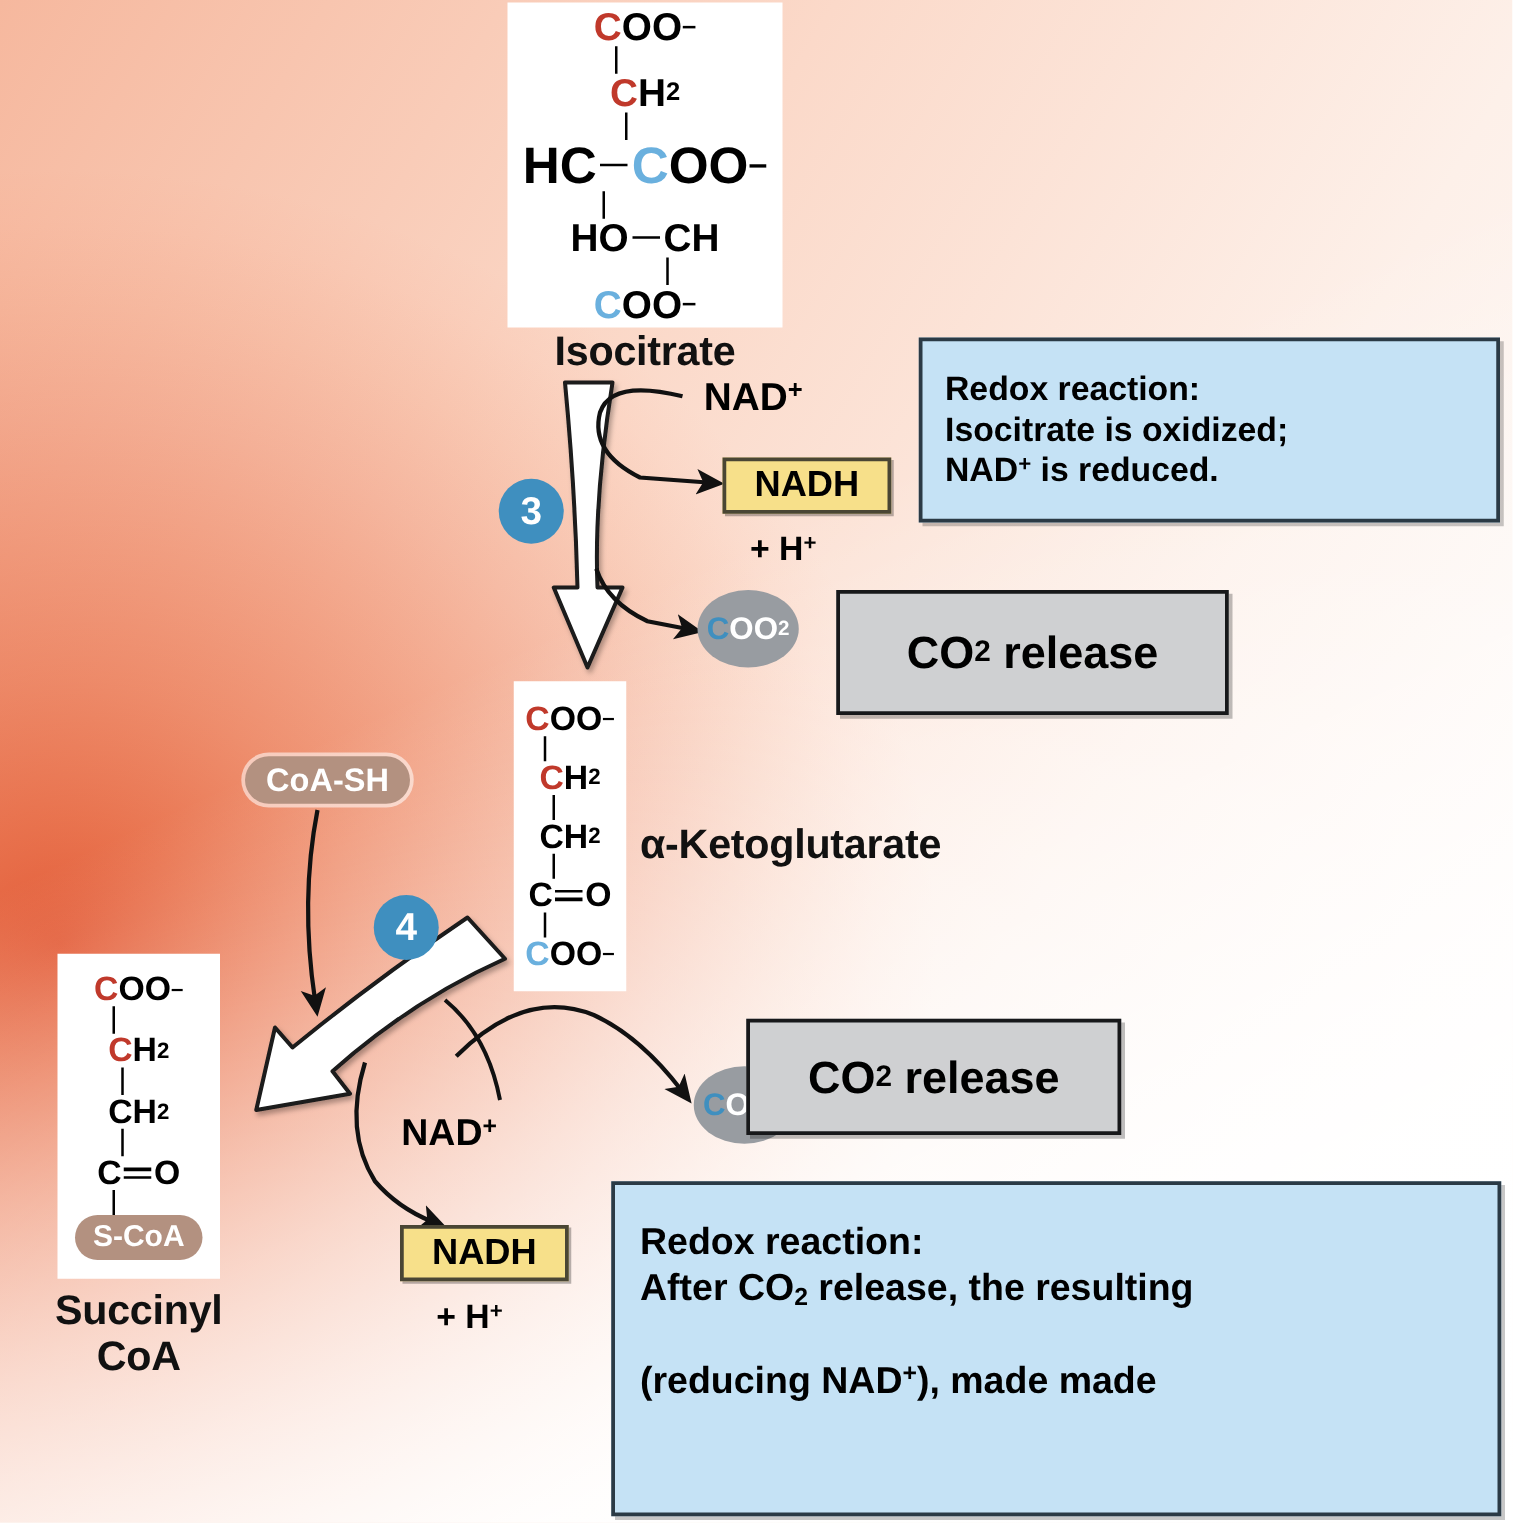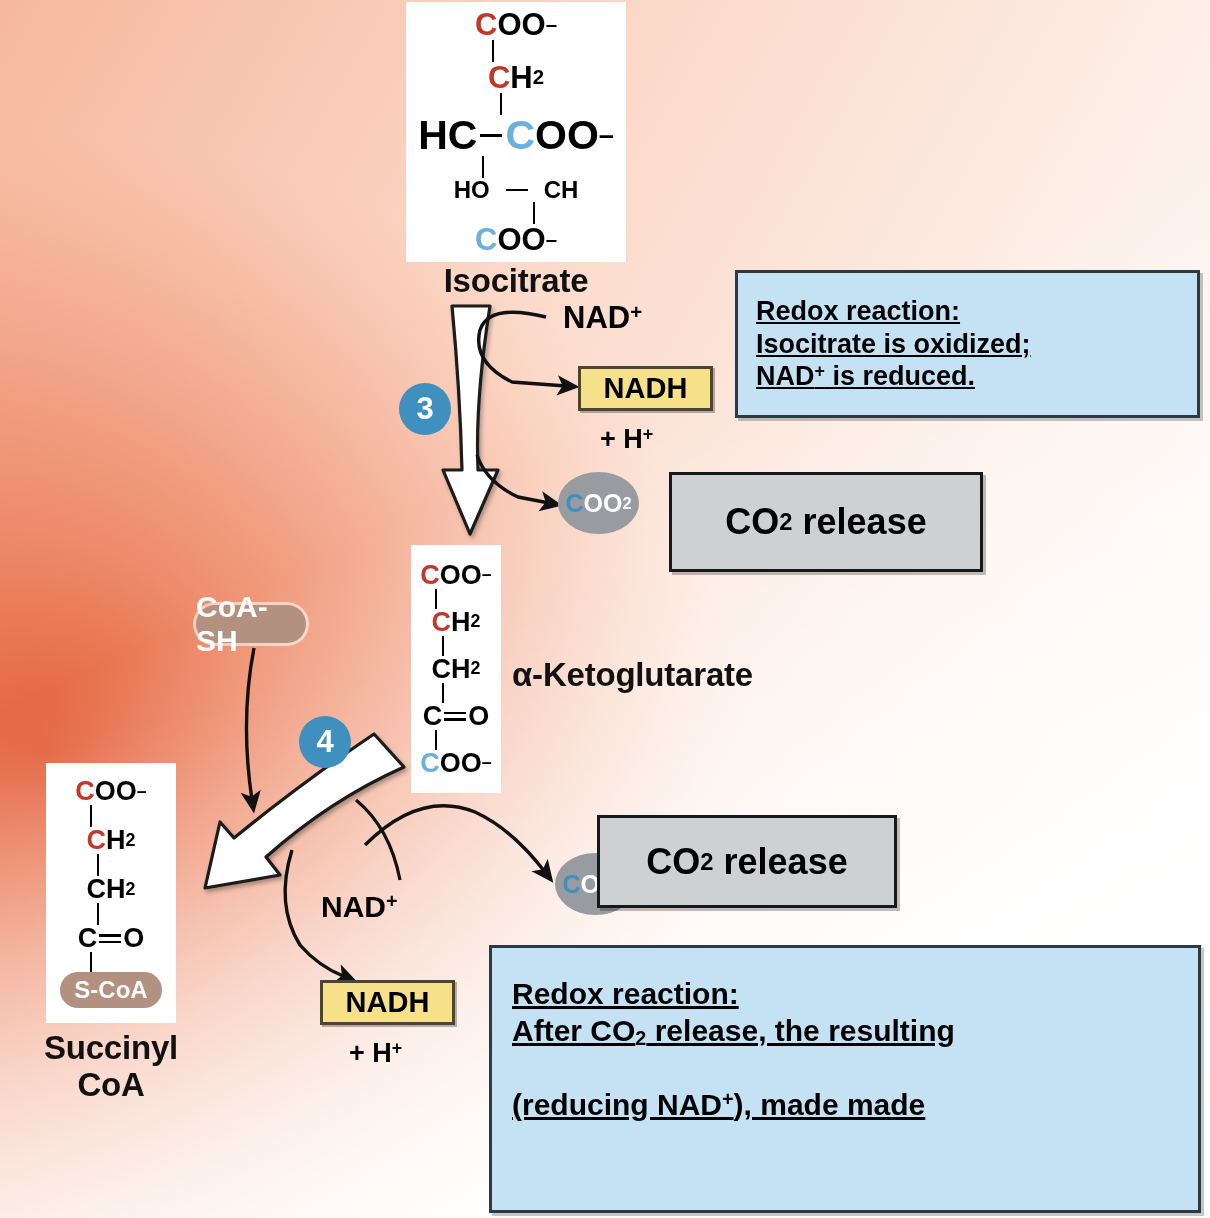--- a/index.html
+++ b/index.html
@@ -76,21 +76,21 @@
   }
   .blue-box {
     background: #c5e2f5;
     border: 3px solid #2b3a45;
     display: flex; align-items: center;
     font-weight: bold; color: #000;
     box-shadow: 3px 3px 0 rgba(0,0,0,.22);
     padding: 16px 18px;
     z-index: 5;
   }
-  .blue-box p { line-height: 1.2; text-decoration: underline; }
+  .blue-box p { line-height: 1.2; }
 
   .coash-badge {
     background: #b39180;
     border-radius: 999px;
     color: #ffffff;
     font-weight: bold;
     display: flex; align-items: center; justify-content: center;
     box-shadow: 0 0 0 3px rgba(255,255,255,.55);
     z-index: 5;
   }
@@ -145,21 +145,21 @@
     </div>
     <div class="bond-v" style="height:22px; margin-left:-30px;"></div>
     <div class="mol-row" style="font-size:41px;">
       <span>HC</span>
         <span class="bond-h" style="width:22px;margin:0 3px;"></span>
         <span class="c-blue">C</span>
         <span>OO</span>
         <span class="sup">–</span>
     </div>
     <div class="bond-v" style="height:22px; margin-left:-66px;"></div>
-    <div class="mol-row" style="font-size:24px;gap:13px;">
+    <div class="mol-row" style="font-size:31px;">
       <span>HO</span>
         <span class="bond-h" style="width:22px;margin:0 3px;"></span>
         <span>CH</span>
     </div>
     <div class="bond-v" style="height:22px; margin-left:36px;"></div>
     <div class="mol-row" style="font-size:31px;">
       <span class="c-blue">C</span>
         <span>OO</span>
         <span class="sup">–</span>
     </div>
@@ -227,21 +227,21 @@
     </div>
     <div class="bond-v" style="height:20px; margin-right:40px;"></div>
     <div class="mol-row" style="font-size:27px;">
       <span class="c-blue">C</span>
         <span>OO</span>
         <span class="sup">–</span>
     </div>
   </div>
   <div class="mol-label abs" style="left:512px; top:656px; font-size:33px; z-index:5; text-align:left;">α-Ketoglutarate</div>
 
-  <div class="coash-badge abs" style="left:196px; top:605px; width:110px; height:38px; font-size:30px;">
+  <div class="coash-badge abs" style="left:196px; top:605px; width:132px; height:38px; font-size:26px;">
     <span>CoA-SH</span>
   </div>
 
   <div class="step-circle abs" style="left:299px; top:716px; width:52px; height:52px; font-size:31px;">
     <span>4</span>
   </div>
 
   <div class="mol-card abs" style="left:46px; top:763px; width:130px; height:260px;">
     <div class="mol-row" style="font-size:27px;">
       <span class="c-red">C</span>

